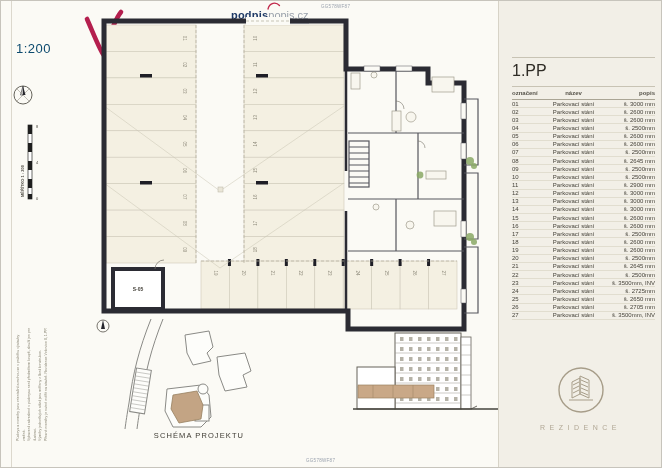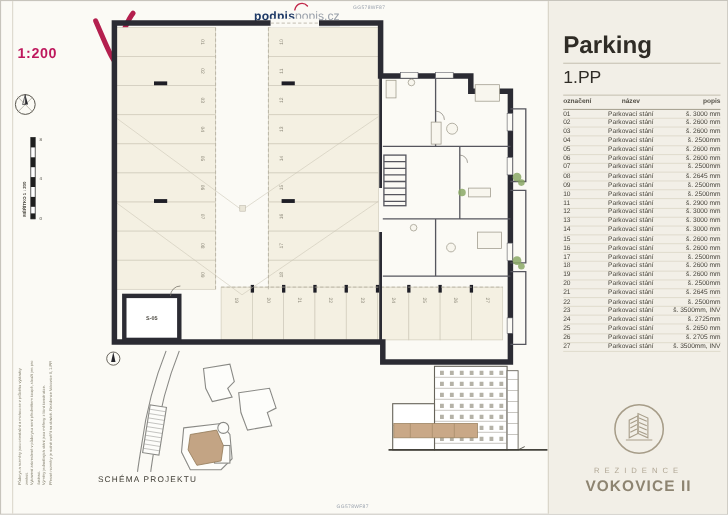--- a/index.html
+++ b/index.html
@@ -2,21 +2,21 @@
 <html><head>
 <meta charset="utf-8">
 <style>
   html,body{margin:0;padding:0;background:#e8e8e8;}
   .page{position:relative;width:662px;height:468px;background:#fbfaf5;
         font-family:"Liberation Sans",sans-serif;border:1px solid #c7c4bc;
         box-sizing:border-box;overflow:hidden;}
   .abs{position:absolute;}
   
   .vline{left:10px;top:0;width:1px;height:468px;background:#dcd8cd;}
-  .scale-text{left:15px;top:40px;font-size:13px;font-weight:bold;color:#be185d;letter-spacing:0.5px;}
+  .scale-text{left:15px;top:40px;font-size:13px;font-weight:normal;color:#0c4a6e;letter-spacing:0.5px;}
   .fine-print{left:15px;top:440px;width:118px;transform:rotate(-90deg);
       transform-origin:0 0;font-size:3.6px;line-height:1.55;color:#85816f;}
   
   .sig-logo{left:230px;top:4px;height:16px;white-space:nowrap;}
   .sig-bold{font-size:11px;font-weight:bold;color:#1f3a66;letter-spacing:0.2px;}
   .sig-rest{font-size:11px;color:#9aa1ab;}
   .sig-swirl{position:absolute;left:36px;top:-4px;}
   .sig-tag{position:absolute;right:0;bottom:-3px;width:26px;border-top:1px solid #c9ccd2;}
   .doc-code{font-size:4.5px;color:#9aa2ae;letter-spacing:0.3px;}
   .code-top{left:320px;top:3px;}
@@ -31,21 +31,21 @@
          border-bottom:1px solid #aaa595;padding-bottom:2px;height:8px;}
   .trow{display:flex;align-items:center;height:8.15px;border-bottom:1px solid #e1ddcf;box-sizing:border-box;}
   .cid{width:26px;}
   .cname{flex:1;text-align:center;}
   .cdesc{width:46px;text-align:right;}
   
   .brand{left:497px;top:362px;width:165px;text-align:center;color:#a79d89;}
   .brand-l1{font-size:7px;letter-spacing:4.5px;color:#b1a795;margin-top:3px;}
   .brand-l2{font-size:14px;font-weight:bold;letter-spacing:1px;color:#8d8471;margin-top:1px;}
   
-  .foot-label{font-size:7.5px;letter-spacing:1.1px;color:#3e3b33;}
+  .foot-label{font-size:7.5px;letter-spacing:1.1px;color:#3e3b33;text-align:center;}
   .schema-label{left:88px;top:430px;width:220px;}
   .section-label{left:352px;top:430px;width:145px;}
   
   svg text{font-family:"Liberation Sans",sans-serif;}
   .stall{fill:#f4f0e2;stroke:#cfcaba;stroke-width:0.6;}
   .stall-num{font-size:4.5px;fill:#8f8b7c;text-anchor:middle;dominant-baseline:middle;}
   .wall{stroke:#2b2b33;stroke-width:5;fill:none;}
   .wallthin{stroke:#2b2b33;stroke-width:2.5;fill:none;}
   .inwall{stroke:#56565e;stroke-width:1.2;fill:none;}
   .furn{stroke:#a09c8e;stroke-width:0.7;fill:#f8f6ee;}
@@ -277,21 +277,20 @@
     </g>
     <rect x="4" y="38" width="38" height="42" fill="#ffffff" stroke="#66635a" stroke-width="1"></rect>
     <path d="M4,58 h38" stroke="#9a978d" stroke-width="0.5"></path>
     <rect x="5" y="56" width="76" height="13" fill="#c9a887" stroke="#9a8260" stroke-width="0.7"></rect>
     <path d="M20,56 v13 M40,56 v13 M60,56 v13" stroke="#9a8260" stroke-width="0.5"></path>
     <path d="M0,80 H145" stroke="#45433c" stroke-width="1.5"></path>
     <path d="M118,80 l6,-3" stroke="#45433c" stroke-width="0.8"></path>
   </svg>
 
   <div class="abs panel">
-    <div class="p-title">Parking</div>
     <div class="rule" style="top:56px"></div>
     <div class="p-sub">1.PP</div>
     <div class="rule" style="top:85px"></div>
 
     <div class="ptable">
       <div class="thead">
         <span class="cid">označení</span>
         <span class="cname">název</span>
         <span class="cdesc">popis</span>
       </div>
@@ -440,16 +439,15 @@
       <circle cx="27" cy="27" r="22" stroke="#a79d89" stroke-width="1.4" fill="none"></circle>
       <g stroke="#a79d89" stroke-width="1" fill="none">
         <path d="M18,35 L18,19 L26,15 L26,31 Z"></path>
         <path d="M26,31 L26,13 L35,17 L35,35 Z"></path>
         <path d="M19,22 L25,19 M19,26 L25,23 M19,30 L25,27"></path>
         <path d="M27,17 L34,20 M27,21 L34,24 M27,25 L34,28 M27,29 L34,32"></path>
         <path d="M15,37 L39,37"></path>
       </g>
     </svg>
     <div class="brand-l1">REZIDENCE</div>
-    <div class="brand-l2">VOKOVICE II</div>
   </div>
 
 </div>
 
 </body></html>

